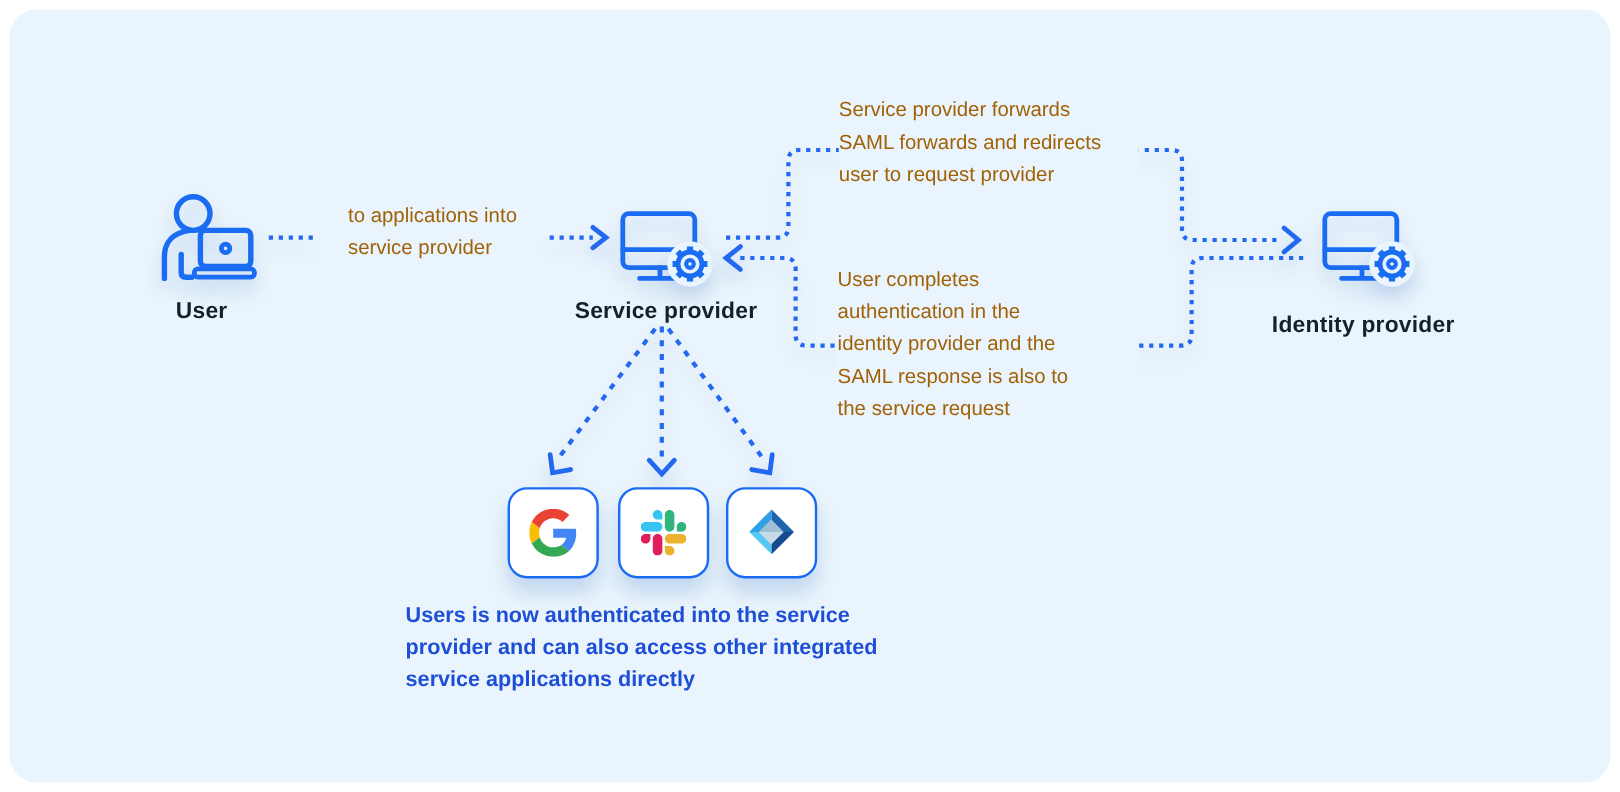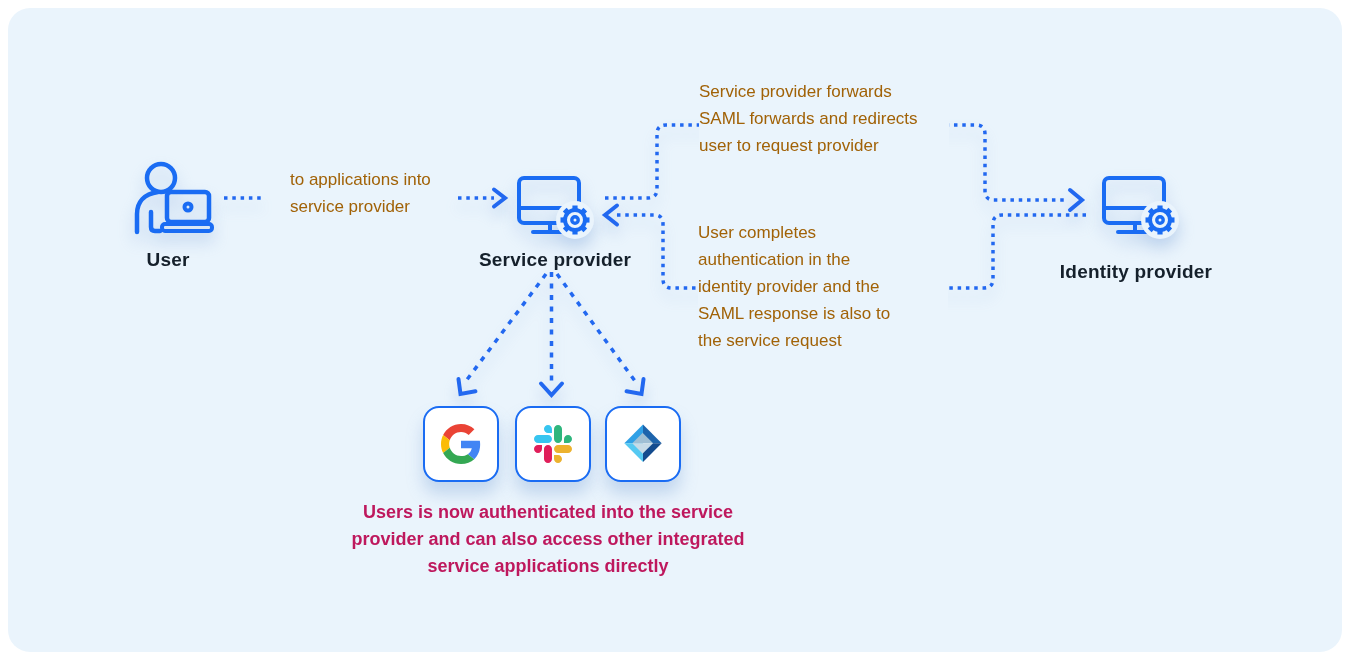--- a/index.html
+++ b/index.html
@@ -8,21 +8,21 @@
   .card{position:absolute;left:8px;top:8px;width:1334px;height:644px;background:#EAF4FC;border-radius:22px;}
   .connectors{position:absolute;left:0;top:0;pointer-events:none;
               filter:drop-shadow(0 9px 7px rgba(120,160,215,.40));}
   .dots{stroke:#2268F0;stroke-width:3.5;fill:none;stroke-dasharray:3.5 4.8;}
   .fan{stroke:#2268F0;stroke-width:3.5;fill:none;stroke-dasharray:5 6.5;}
   .head{stroke:#2268F0;stroke-width:4;fill:none;stroke-linecap:round;stroke-linejoin:miter;}
   .icon-svg{position:absolute;filter:drop-shadow(0 9px 8px rgba(120,160,215,.40));}
   .node-label{position:absolute;text-align:center;font-size:19px;font-weight:600;letter-spacing:.2px;color:#15202B;}
   .annotation{position:absolute;text-align:left;font-size:17px;line-height:27px;
               color:#a16207;background:#EAF4FC;padding:2px 0;}
-  .caption{position:absolute;text-align:center;font-size:18px;line-height:27px;font-weight:600;color:#be185d;}
+  .caption{position:absolute;font-size:18px;line-height:27px;font-weight:600;color:#1d4ed8;}
   .tile{position:absolute;width:72px;height:72px;background:#FFFFFF;border:2.5px solid #1A6CF3;border-radius:16px;
         display:flex;align-items:center;justify-content:center;box-shadow:0 12px 16px rgba(120,160,215,.35);}
 </style>
 </head>
 <body>
 
 <div class="stage">
   <div class="card">
 
     <svg class="connectors" width="1350" height="660" viewBox="0 0 1350 660">

